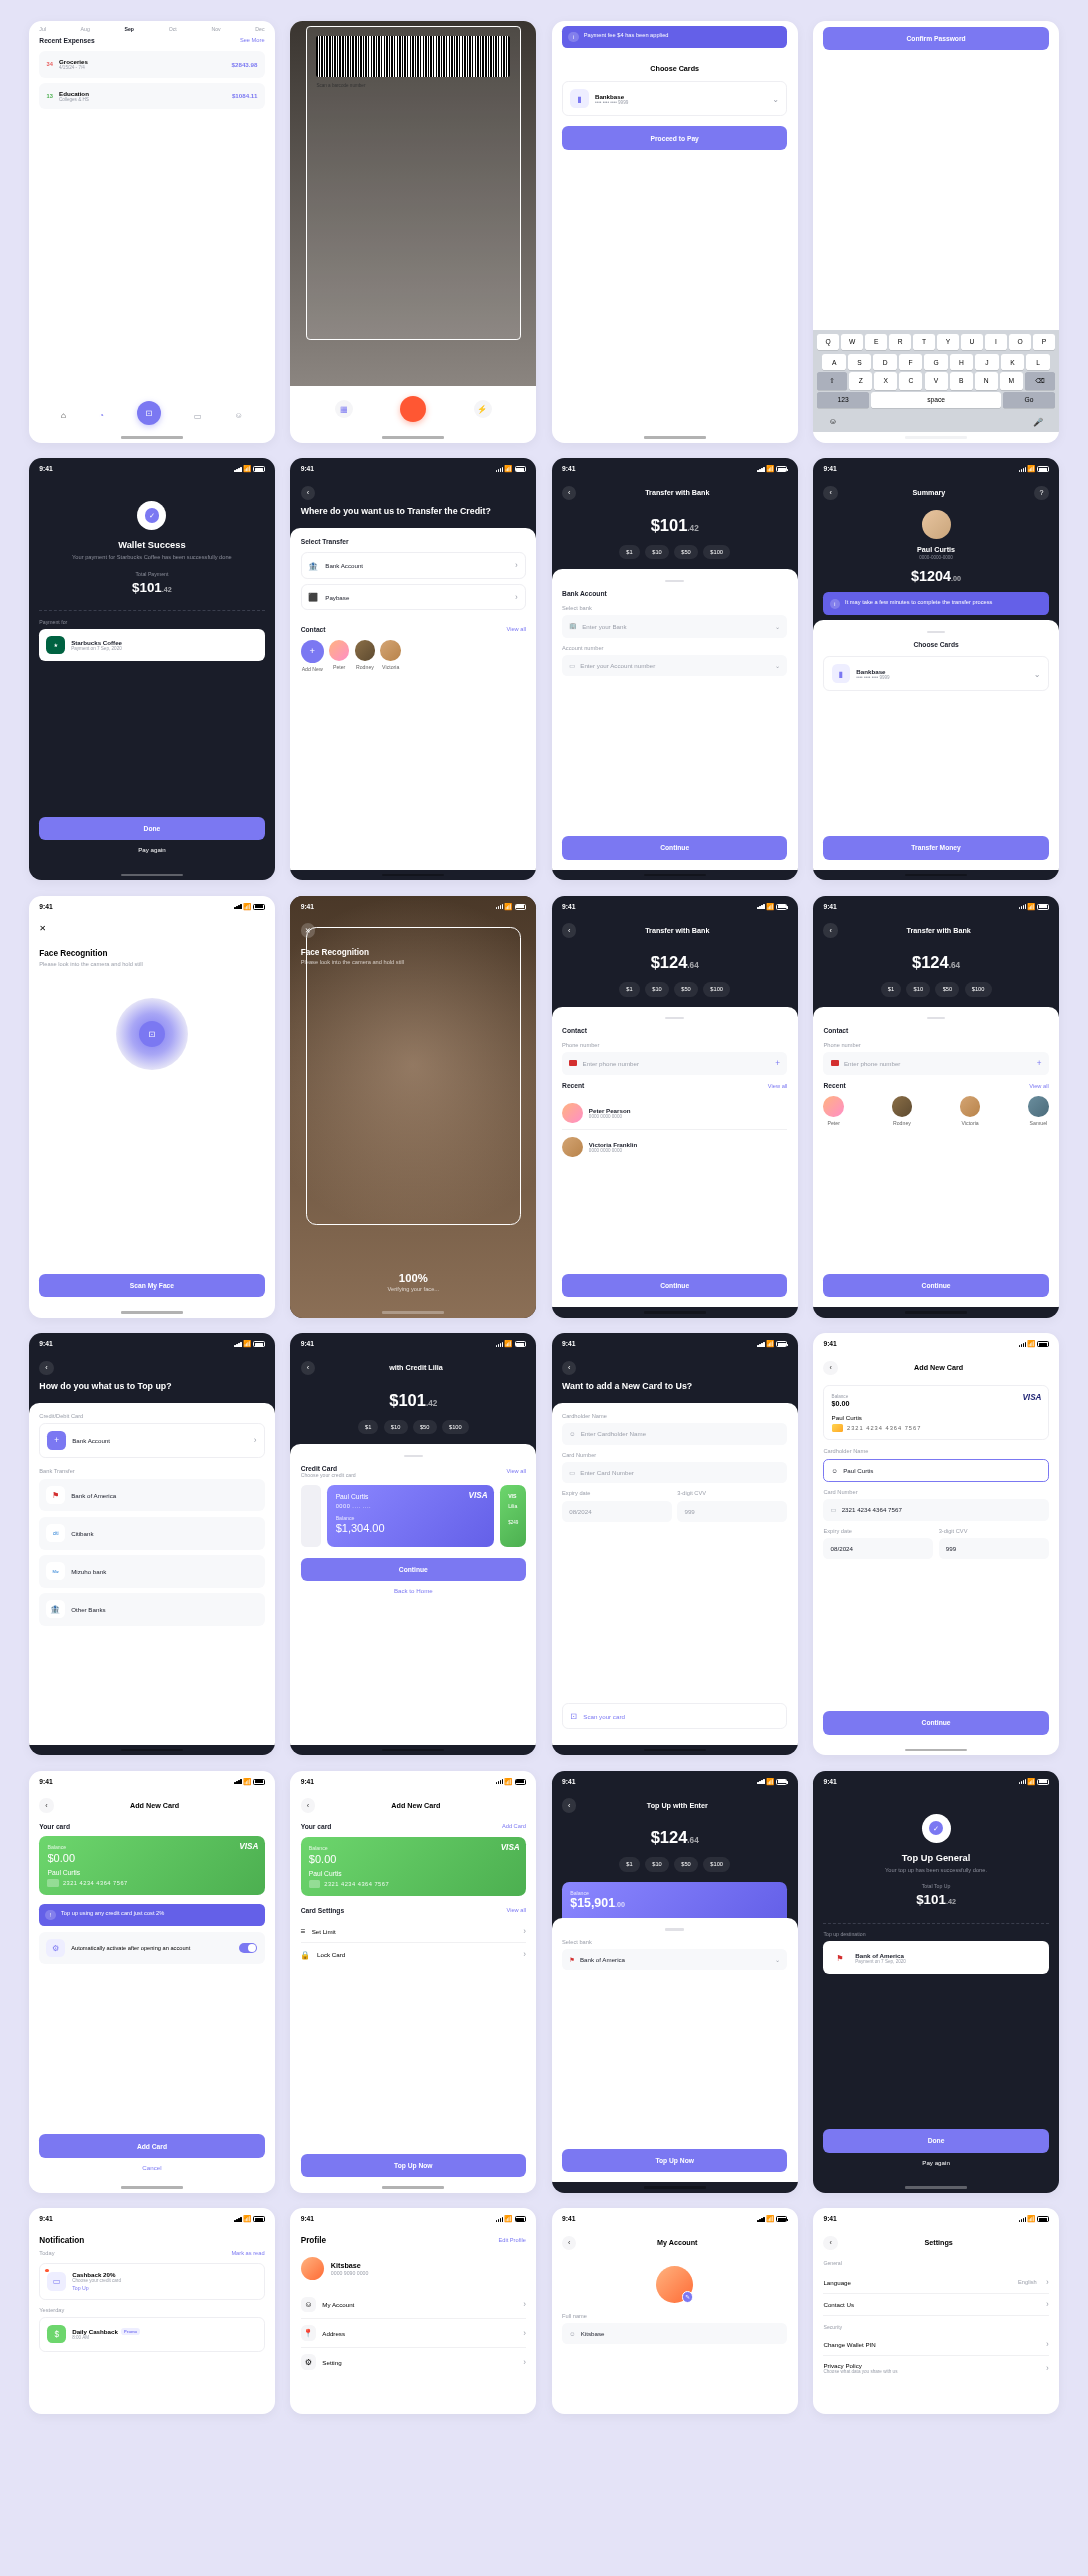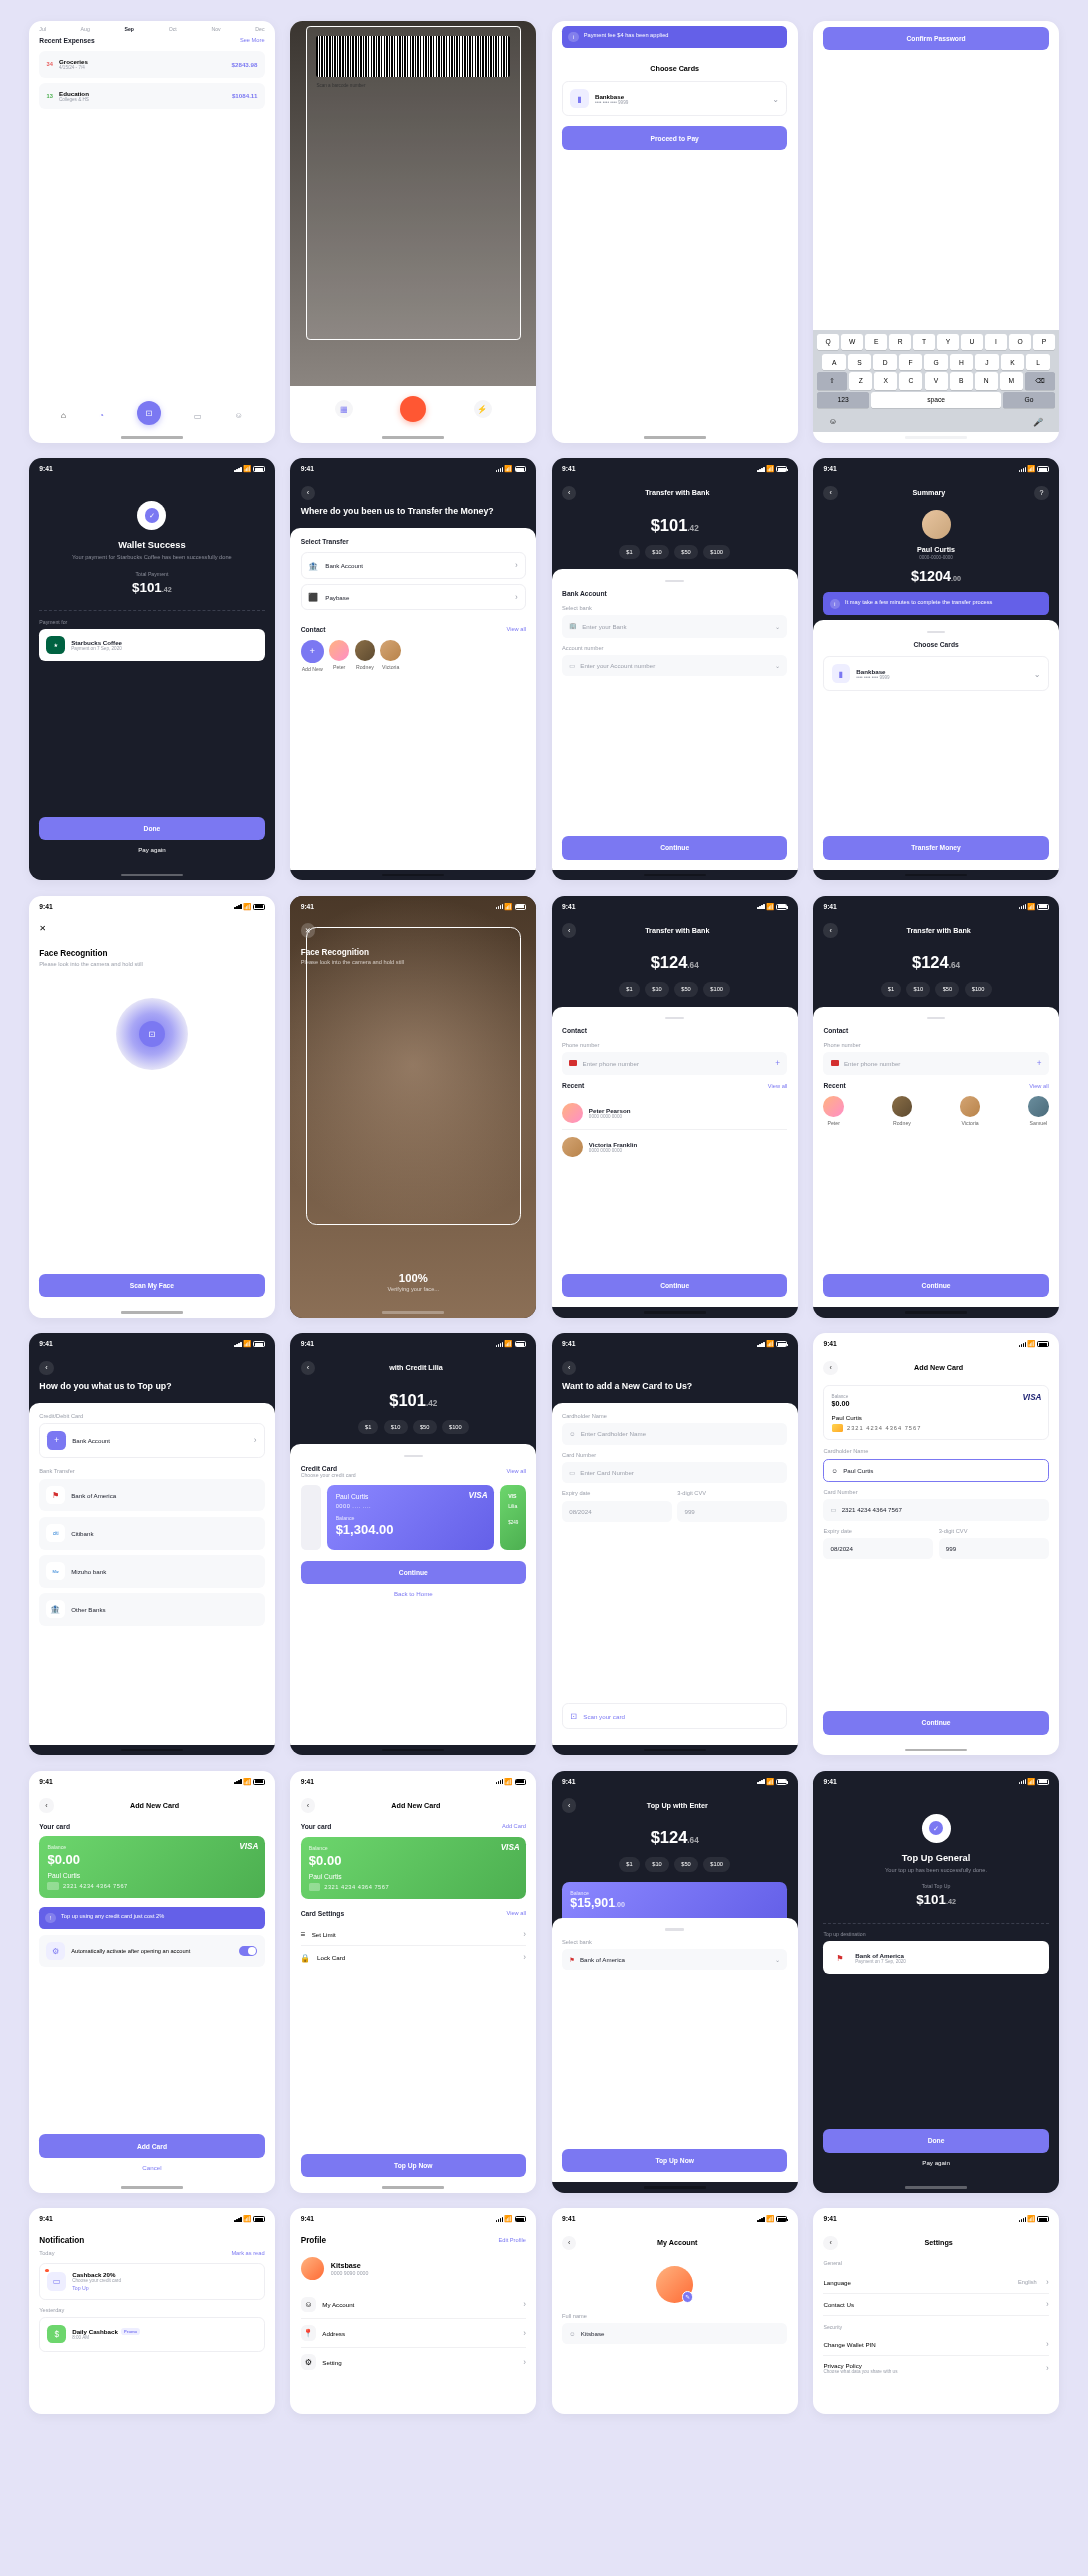--- a/index.html
+++ b/index.html
@@ -37,21 +37,21 @@
 .icn{width:18.5px;height:18.5px;border-radius:5.2px;display:flex;align-items:center;justify-content:center;font-size:8.2px}
 .icn.prp{background:#EEEEFF;color:#7B78F2}
 .icn.wht{background:#fff}
 .avatar{width:23px;height:23px;border-radius:50%;background:linear-gradient(135deg,#FFB380,#FF8EC7)}
 .avatar.sm{width:20.6px;height:20.6px}
 .creditc{border-radius:7.2px;padding:8.2px;color:#fff;position:relative;overflow:hidden}
 .creditc.grn{background:linear-gradient(135deg,#6DD66D,#4CAF50)}
 .creditc.prp{background:linear-gradient(135deg,#8B87FF,#6460E8)}
 .creditc .br{position:absolute;top:6.2px;right:6.2px;font-weight:800;font-style:italic;font-size:8.2px}
 .creditc .bl{font-size:5.2px;opacity:0.8}
-.creditc .amt{font-size:13px;font-weight:700;margin:1.5px 0 5.2px}
+.creditc .amt{font-size:11px;font-weight:400;margin:1.5px 0 5.2px}
 .creditc .nm{font-size:6.7px;font-weight:500;margin-bottom:3.1px}
 .creditc .num{font-size:5.7px;letter-spacing:0.5px;opacity:0.9}
 .row{display:flex;gap:5.2px}
 .contact{text-align:center}
 .contact .nm{font-size:5.2px;margin-top:3.1px;color:#666}
 .list-item{display:flex;align-items:center;gap:6.2px;padding:6.2px 0;border-bottom:0.5px solid #F0F0F2}
 .plus{width:23px;height:23px;border-radius:50%;background:#7B78F2;color:#fff;display:flex;align-items:center;justify-content:center;font-size:9.3px}
 .info-box{background:#6460E8;border-radius:5.2px;padding:6.2px;display:flex;gap:5.2px;font-size:5.7px;color:#fff}
 .info-box .i{width:10.3px;height:10.3px;border-radius:50%;background:rgba(255,255,255,0.2);display:flex;align-items:center;justify-content:center;flex-shrink:0;font-size:5.2px}
 .scan{width:72px;height:72px;border-radius:50%;background:radial-gradient(circle,#7B78F2 0%,#A8A6F5 40%,#E4E3F7 70%,transparent 100%);margin:20.6px auto;display:flex;align-items:center;justify-content:center}
@@ -245,21 +245,21 @@
             <span></span>
             <span></span>
           </div>
           <span>📶</span>
           <div class="bat"></div>
         </div>
       </div>
  <div class="hdr">
         <div class="back">‹</div>
       </div>
- <div style="padding:0 10.3px 10.3px;font-size:8.8px;font-weight:600;line-height:1.4">Where do you been us to Transfer the Money?</div>
+ <div style="padding:0 10.3px 10.3px;font-size:8.8px;font-weight:600;line-height:1.4">Where do you want us to Transfer the Credit?</div>
  <div class="sheet">
   <div class="sec-t" style="margin-bottom:7.2px">Select Transfer</div>
   <div class="card bord">
           <span style="color:#7B78F2">🏦</span>
           <span style="flex:1;font-size:6.2px">Bank Account</span>
           <span style="color:#9CA0AB">›</span>
         </div>
   <div class="card bord">
           <span style="color:#7B78F2">⬛</span>
           <span style="flex:1;font-size:6.2px">Paybase</span>

